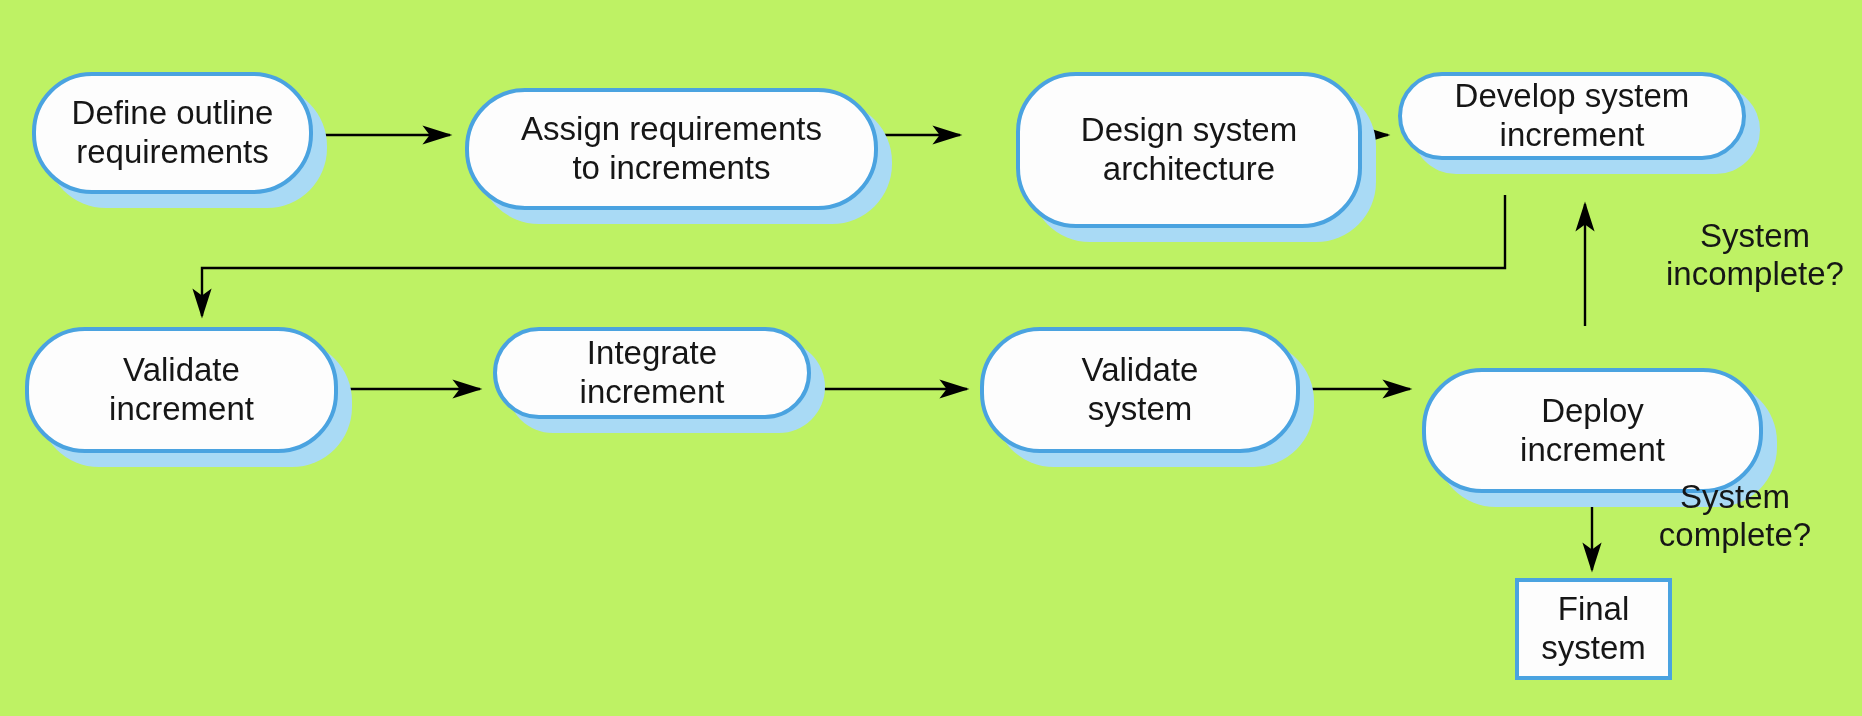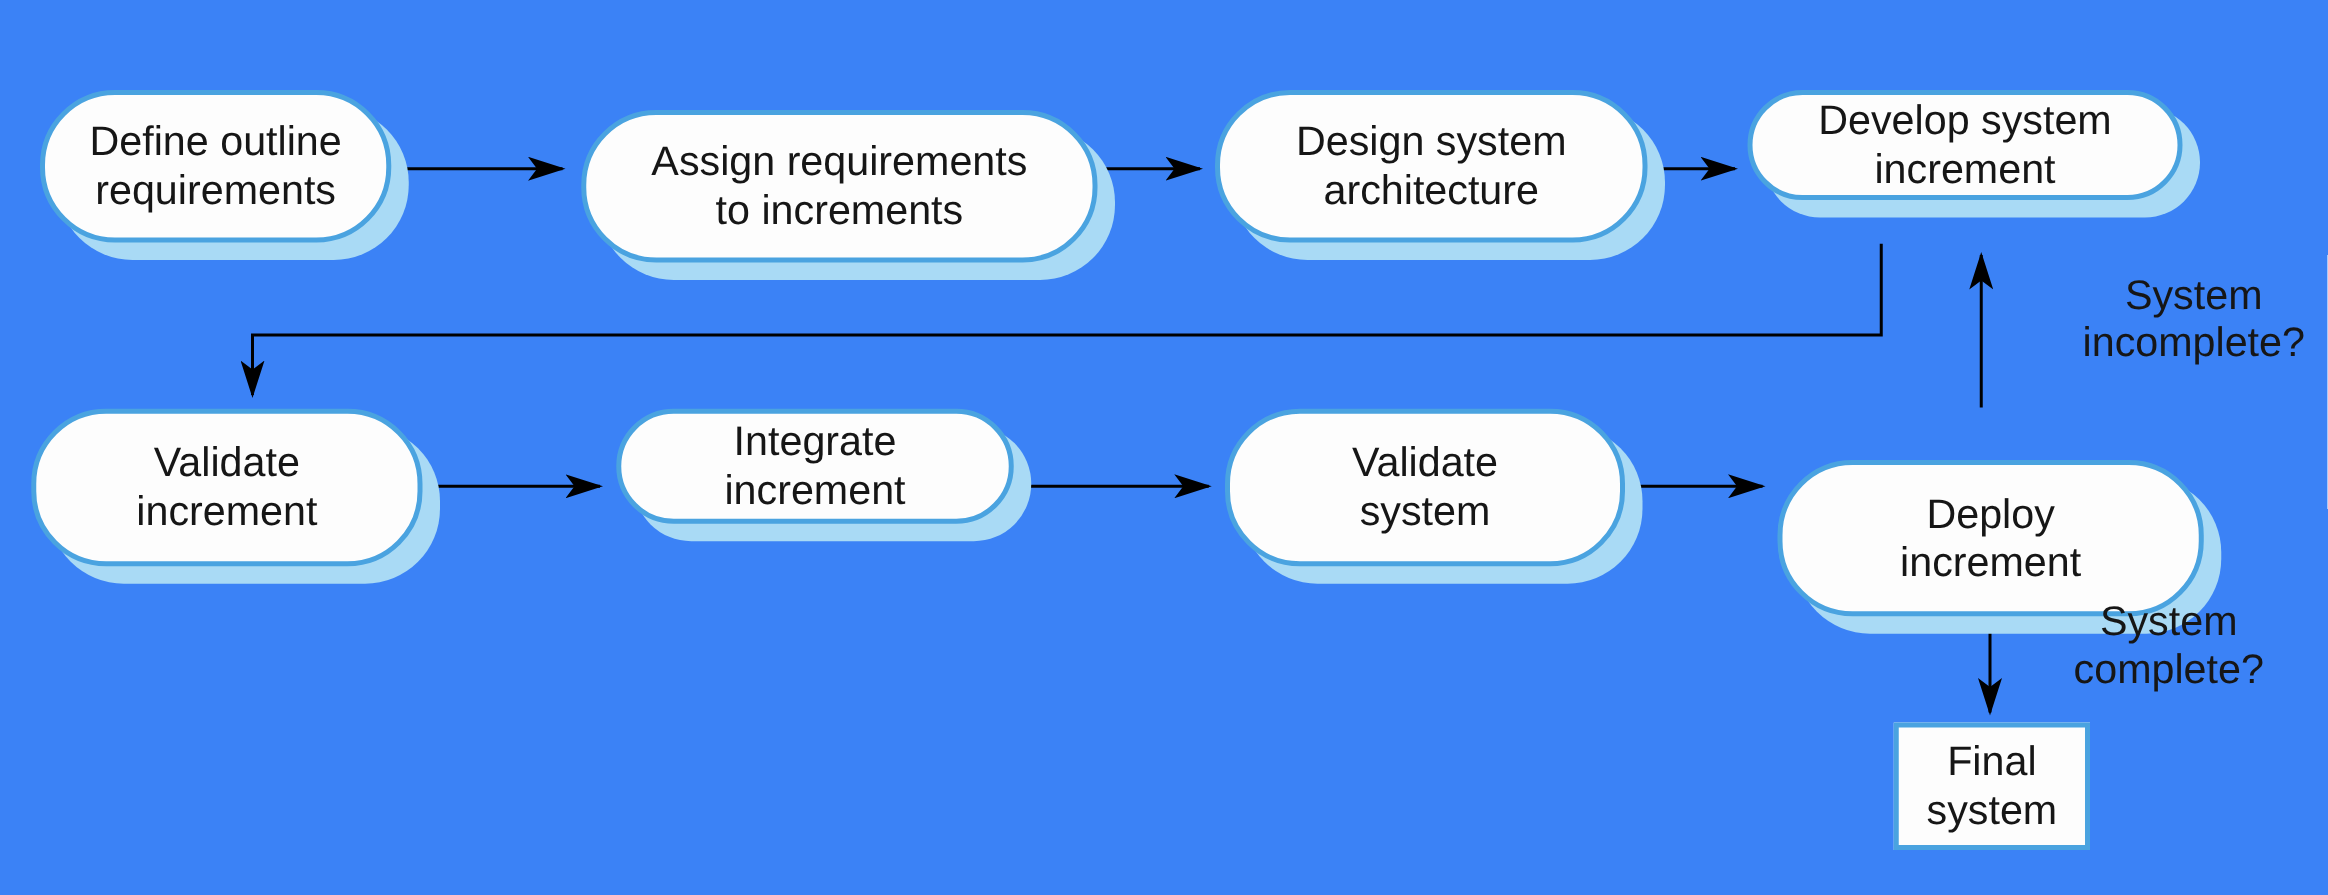--- a/index.html
+++ b/index.html
@@ -7,21 +7,21 @@
     --shadow: #a9daf5;
     --fill: #fdfdfd;
     --ink: #161616;
     --arrow: #000000;
   }
   html, body { margin: 0; padding: 0; background: #ffffff; }
   .page {
     position: relative;
     width: 1862px;
     height: 716px;
-    background: #3b82f6;
+    background: #bef264;
     font-family: "Liberation Sans", sans-serif;
     color: var(--ink);
     overflow: hidden;
   }
   .edges {
     position: absolute;
     left: 0; top: 0;
     pointer-events: none;
   }
   .edge {
@@ -40,21 +40,21 @@
     white-space: pre-line;
     background: var(--fill);
     border: 4.5px solid var(--border);
     border-radius: 60px;
     box-shadow: 14px 14px 0 var(--shadow);
     font-size: 33px;
     line-height: 1.18;
   }
   #n-define            { left: 32px;   top: 72px;  width: 281px; height: 122px; }
   #n-assign            { left: 465px;  top: 88px;  width: 413px; height: 122px; }
-  #n-design            { left: 972px;  top: 72px;  width: 346px; height: 122px; }
+  #n-design            { left: 1016px;  top: 72px;  width: 346px; height: 156px; }
   #n-develop           { left: 1398px; top: 72px;  width: 348px; height: 88px; }
   #n-validate-increment{ left: 25px;   top: 327px; width: 313px; height: 126px; }
   #n-integrate         { left: 493px;  top: 327px; width: 318px; height: 92px; }
   #n-validate-system   { left: 980px;  top: 327px; width: 320px; height: 126px; }
   #n-deploy            { left: 1422px; top: 328px; width: 341px; height: 125px; margin-top: 40px; }
   #n-final {
     left: 1515px; top: 578px; width: 157px; height: 102px;
     border-radius: 0;
     border-width: 4px;
     box-shadow: none;

